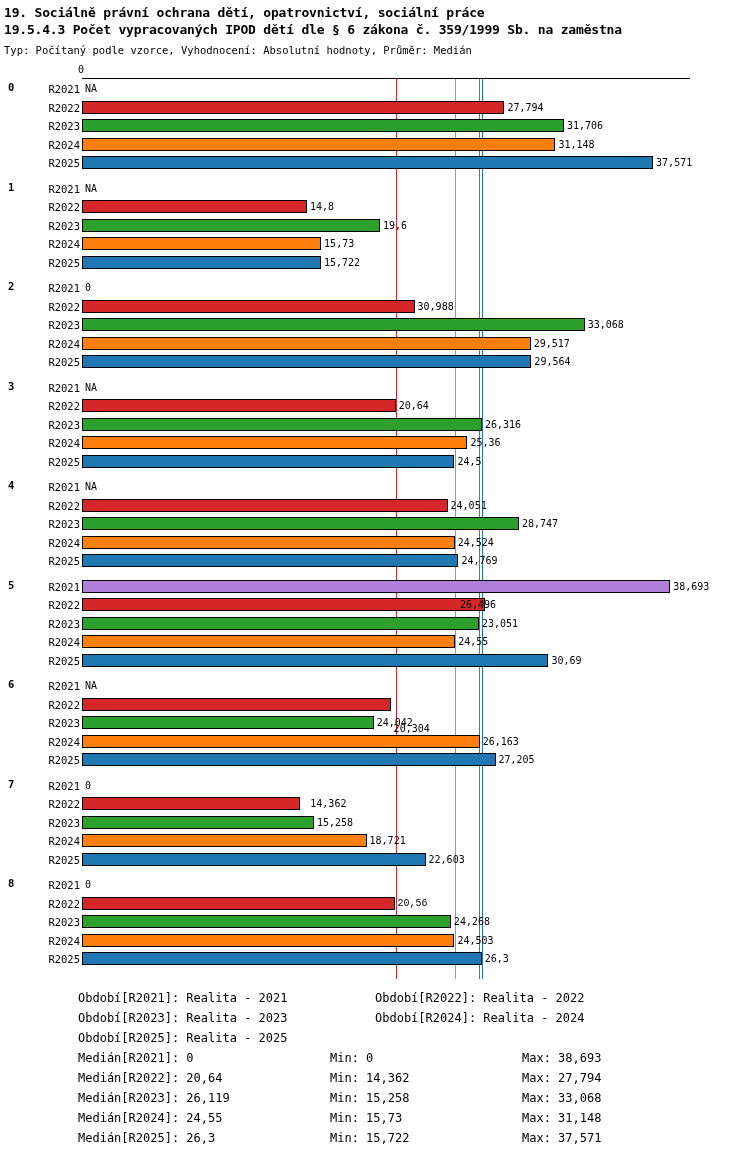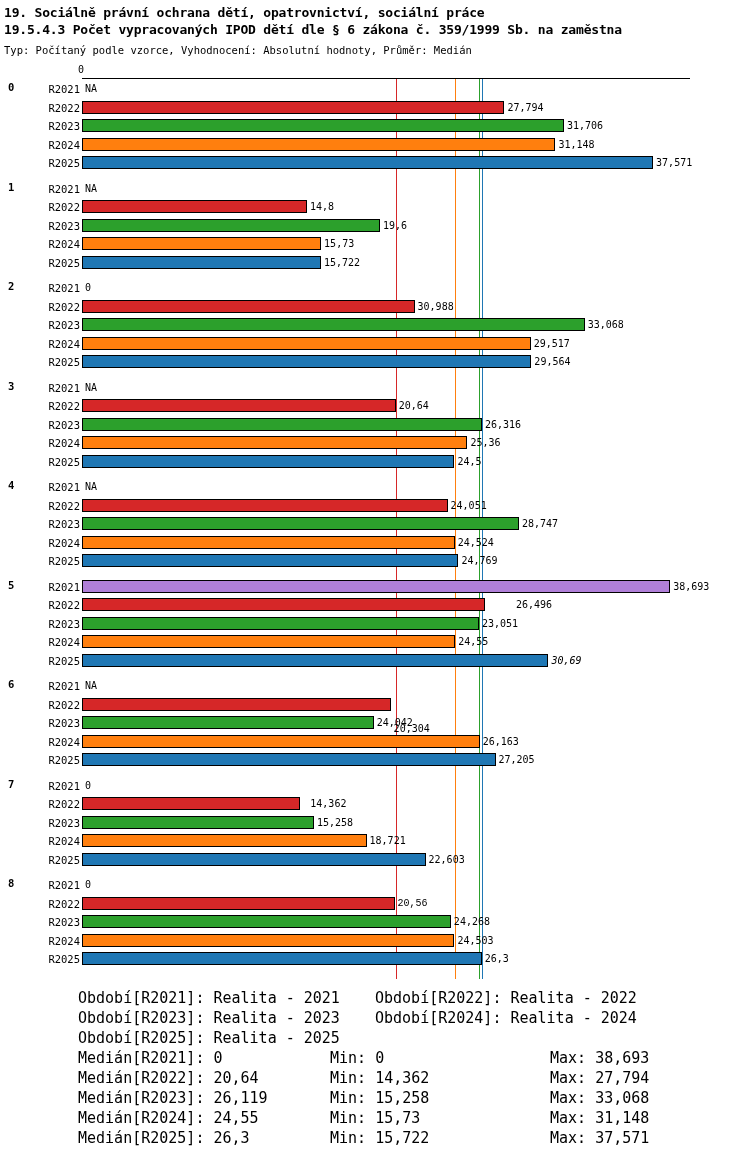--- a/index.html
+++ b/index.html
@@ -83,28 +83,28 @@
     position: absolute;
     font-size: 10px;
     white-space: nowrap;
   }
   
   #legend {
     position: absolute;
     left: 0;
     top: 988px;
     width: 750px;
-    font-size: 15px;
+    font-size: 12px;
     line-height: 20px;
   }
   .lg-row { position: relative; height: 20px; }
   .lg-c1 { position: absolute; left: 78px; }
   .lg-c2 { position: absolute; left: 375px; }
   .lg-c3 { position: absolute; left: 330px; }
-  .lg-c4 { position: absolute; left: 518px; padding-left: 32px; }
+  .lg-c4 { position: absolute; left: 490px; padding-left: 32px; }
 </style>
 </head>
 <body>
 
 <div class="titles">
   <div class="title-line">19. Sociálně právní ochrana dětí, opatrovnictví, sociální práce</div>
   <div class="title-line">19.5.4.3 Počet vypracovaných IPOD dětí dle § 6 zákona č. 359/1999 Sb. na zaměstna</div>
   <div class="subtitle">Typ: Počítaný podle vzorce, Vyhodnocení: Absolutní hodnoty, Průměr: Medián</div>
 </div>
 
@@ -192,30 +192,30 @@
       <div class="bar-val" style="top: 472.8px; left: 457.765px;">24,524</div>
       <div class="row-label" style="top: 491.4px;">R2025</div>
       <div class="bar" style="top: 490.4px; width: 376.489px; background: rgb(31, 119, 180);"></div>
       <div class="bar-val" style="top: 491.4px; left: 461.489px;">24,769</div>
       <div class="grp-index" style="top: 514.5px;">5</div>
       <div class="row-label" style="top: 516.5px;">R2021</div>
       <div class="bar" style="top: 515.5px; width: 588.134px; background: rgb(176, 127, 216);"></div>
       <div class="bar-val" style="top: 516.5px; left: 673.134px;">38,693</div>
       <div class="row-label" style="top: 535.1px;">R2022</div>
       <div class="bar" style="top: 534.1px; width: 402.739px; background: rgb(214, 39, 40);"></div>
-      <div class="bar-val" style="top: 535.1px; left: 516px;">26,496</div>
+      <div class="bar-val" style="top: 535.1px; left: 460px;">26,496</div>
       <div class="row-label" style="top: 553.7px;">R2023</div>
       <div class="bar" style="top: 552.7px; width: 397.009px; background: rgb(44, 160, 44);"></div>
       <div class="bar-val" style="top: 553.7px; left: 482.009px;">23,051</div>
       <div class="row-label" style="top: 572.3px;">R2024</div>
       <div class="bar" style="top: 571.3px; width: 373.16px; background: rgb(255, 127, 14);"></div>
       <div class="bar-val" style="top: 572.3px; left: 458.16px;">24,55</div>
       <div class="row-label" style="top: 590.9px;">R2025</div>
       <div class="bar" style="top: 589.9px; width: 466.488px; background: rgb(31, 119, 180);"></div>
-      <div class="bar-val" style="top: 590.9px; left: 551.488px; font-style: italic;">30,69</div>
+      <div class="bar-val" style="top: 590.9px; left: 551.488px;">30,69</div>
       <div class="grp-index" style="top: 614px;">6</div>
       <div class="row-label" style="top: 616px;">R2021</div>
       <div class="bar-val" style="top: 616px; left: 85px;">NA</div>
       <div class="row-label" style="top: 634.6px;">R2022</div>
       <div class="bar" style="top: 633.6px; width: 308.621px; background: rgb(214, 39, 40);"></div>
       <div class="bar-val" style="top: 659px; left: 393.621px;">20,304</div>
       <div class="row-label" style="top: 653.2px;">R2023</div>
       <div class="bar" style="top: 652.2px; width: 291.642px; background: rgb(44, 160, 44);"></div>
       <div class="bar-val" style="top: 653.2px; left: 376.642px;">24,042</div>
       <div class="row-label" style="top: 671.8px;">R2024</div>

